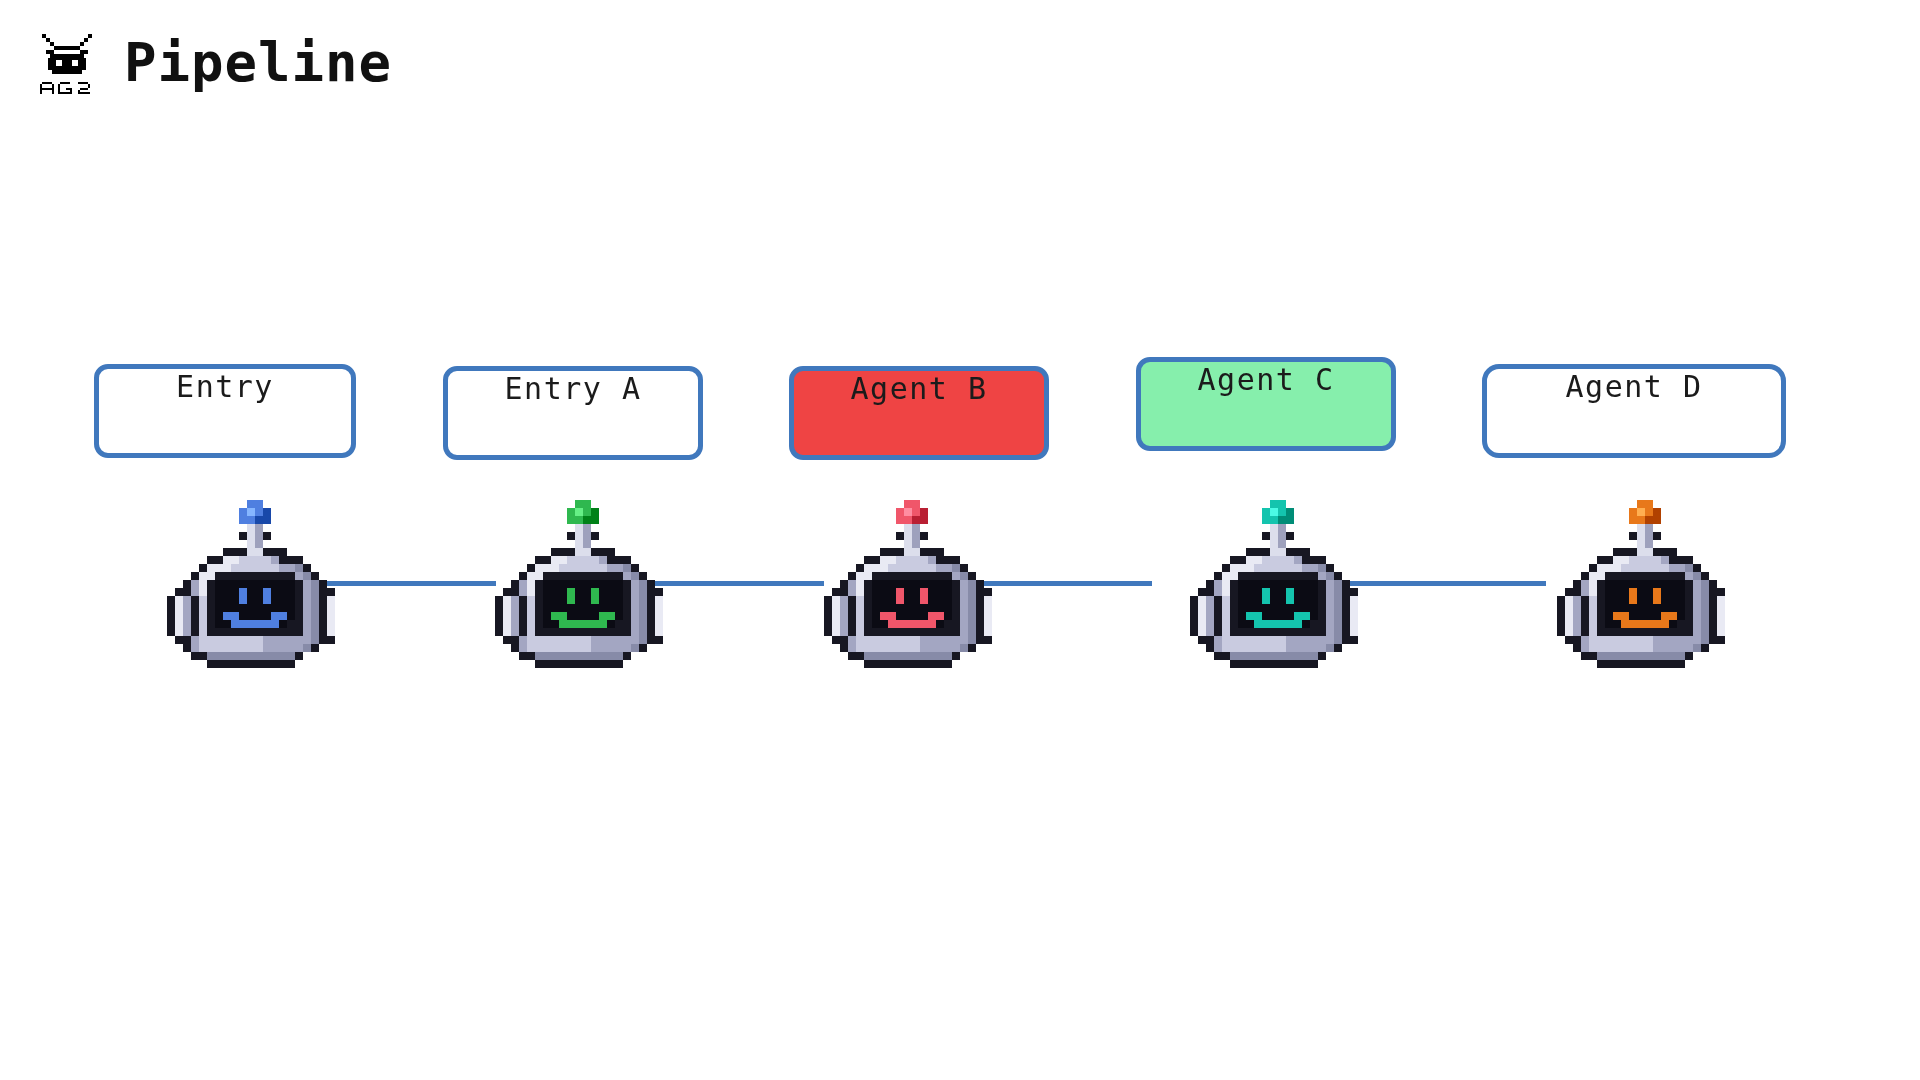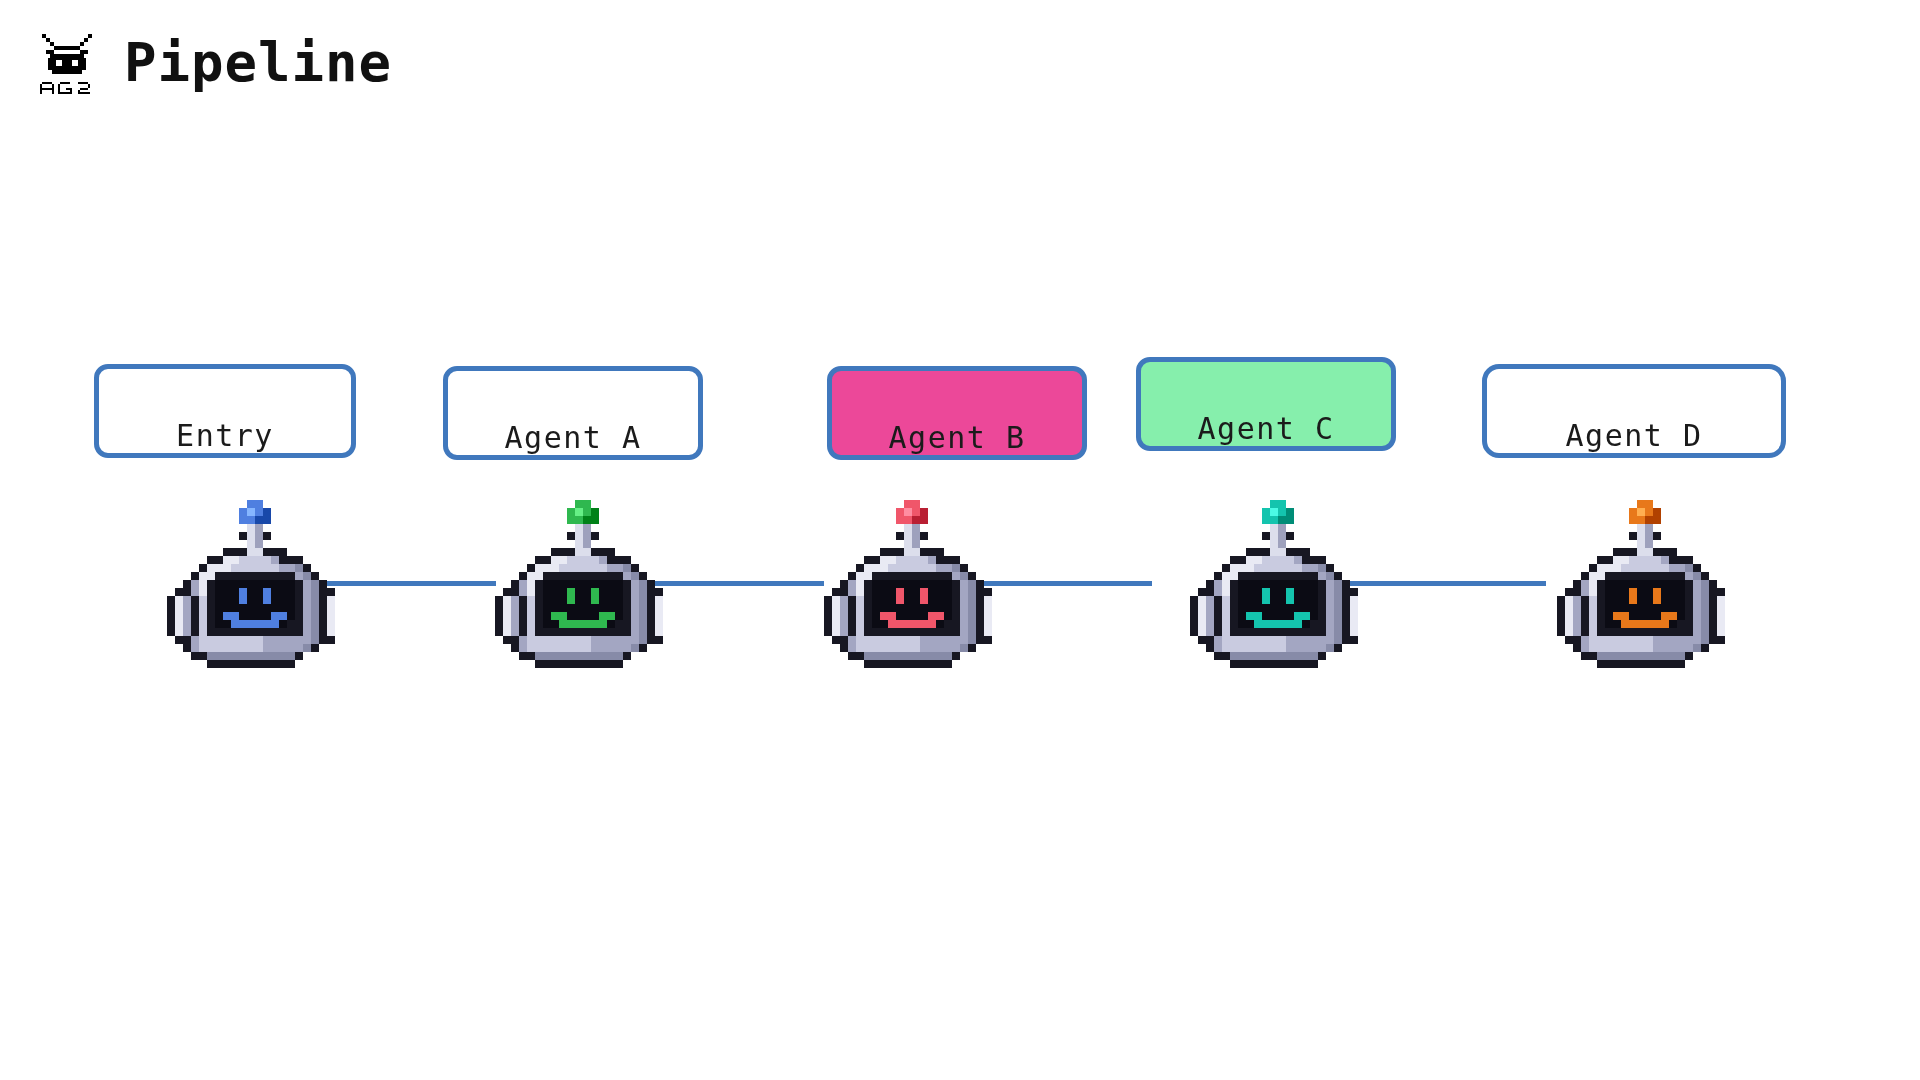--- a/index.html
+++ b/index.html
@@ -50,21 +50,21 @@
   }
 
   
   .node-box {
     position: absolute;
     box-sizing: border-box;
     background: #ffffff;
     border: 5px solid #4078bd;
     border-radius: 14px;
     display: flex;
-    align-items: flex-end;
+    align-items: flex-start;
     justify-content: center;
     color: #1b1b1b;
     font-family: "DejaVu Sans Mono", "Liberation Mono", monospace;
     font-size: 30px;
     font-weight: 500;
     letter-spacing: 1.5px;
     white-space: nowrap;
   }
 
   
@@ -144,23 +144,23 @@
       <div class="edge" style="left: 655px; top: 581px; width: 169px; background: rgb(64, 120, 189);"></div>
       <div class="edge" style="left: 983px; top: 581px; width: 169px; background: rgb(64, 120, 189);"></div>
       <div class="edge" style="left: 1348px; top: 581px; width: 198px; background: rgb(64, 120, 189);"></div>
     </div>
 
   <div id="boxes-layer">
       <div class="node-box" style="left: 94px; top: 364px; width: 262px; height: 94px; border-color: rgb(64, 120, 189); background: rgb(255, 255, 255);">
         <span>Entry</span>
       </div>
       <div class="node-box" style="left: 443px; top: 366px; width: 260px; height: 94px; border-color: rgb(64, 120, 189); background: rgb(255, 255, 255);">
-        <span>Agent A</span>
+        <span>Entry A</span>
       </div>
-      <div class="node-box" style="left: 827px; top: 366px; width: 260px; height: 94px; border-color: rgb(64, 120, 189); background: #ec4899;">
+      <div class="node-box" style="left: 789px; top: 366px; width: 260px; height: 94px; border-color: rgb(64, 120, 189); background: #ef4444;">
         <span>Agent B</span>
       </div>
       <div class="node-box" style="left: 1136px; top: 357px; width: 260px; height: 94px; border-color: rgb(64, 120, 189); background: #86efac;">
         <span>Agent C</span>
       </div>
       <div class="node-box" style="left: 1482px; top: 364px; width: 304px; height: 94px; border-color: rgb(64, 120, 189); background: rgb(255, 255, 255); border-radius: 17px;">
         <span>Agent D</span>
       </div>
     </div>
 

